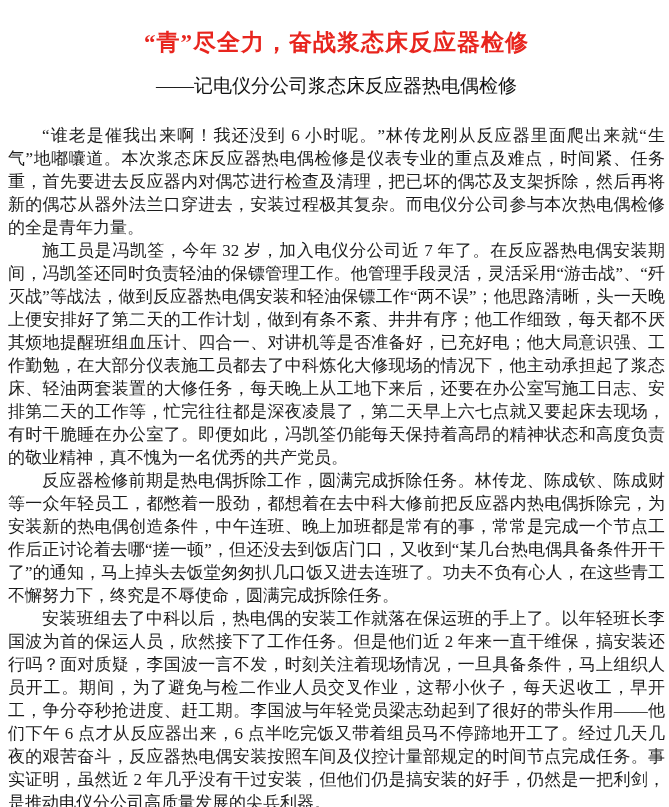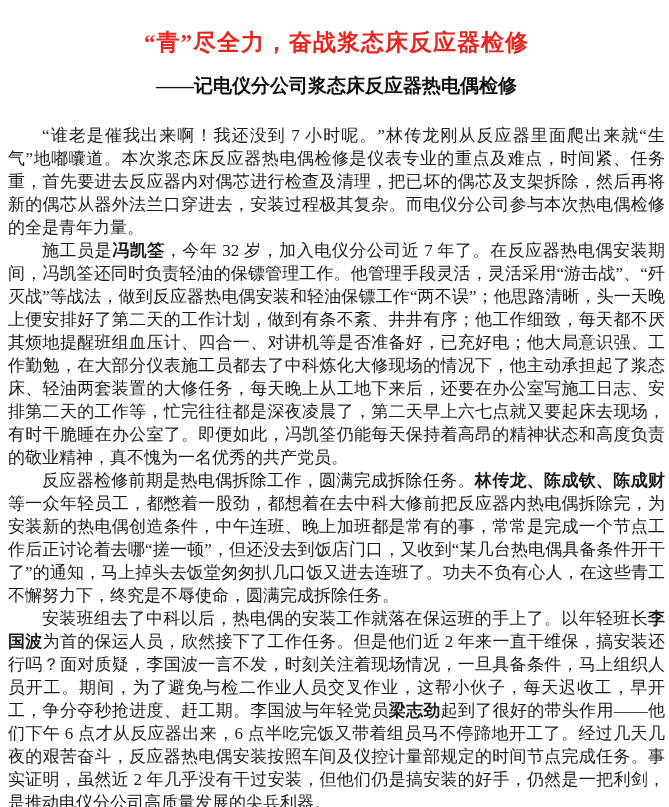--- a/index.html
+++ b/index.html
@@ -25,50 +25,50 @@
     font-size: 23px;
     line-height: 30px;
     font-weight: bold;
     letter-spacing: 1px;
   }
   h2.subtitle {
     margin: 15px 0 0 0;
     text-align: center;
     font-size: 19px;
     line-height: 26px;
-    font-weight: bold;
+    font-weight: normal;
     color: #111111;
   }
   .body-text {
     margin-top: 25px;
   }
   .body-text p {
     margin: 0;
     font-size: 17px;
     line-height: 23px;
     text-align: justify;
     text-indent: 2em;
     word-break: break-all;
   }
   .b {
-    font-weight: bold;
+    font-weight: normal;
   }
 </style>
 </head>
 <body>
 
 <div class="page">
 
   <h1 class="title" style="color: rgb(232, 37, 30);">“青”尽全力，奋战浆态床反应器检修</h1>
 
   <h2 class="subtitle">——记电仪分公司浆态床反应器热电偶检修</h2>
 
   <div class="body-text">
 
-    <p><span>“谁老是催我出来啊！我还没到 7 小时呢。”林传龙刚从反应器里面爬出来就“生气”地嘟囔道。本次浆态床反应器热电偶检修是仪表专业的重点及难点，时间紧、任务重，首先要进去反应器内对偶芯进行检查及清理，把已坏的偶芯及支架拆除，然后再将新的偶芯从器外法兰口穿进去，安装过程极其复杂。而电仪分公司参与本次热电偶检修的全是青年力量。</span></p>
+    <p><span>“谁老是催我出来啊！我还没到 6 小时呢。”林传龙刚从反应器里面爬出来就“生气”地嘟囔道。本次浆态床反应器热电偶检修是仪表专业的重点及难点，时间紧、任务重，首先要进去反应器内对偶芯进行检查及清理，把已坏的偶芯及支架拆除，然后再将新的偶芯从器外法兰口穿进去，安装过程极其复杂。而电仪分公司参与本次热电偶检修的全是青年力量。</span></p>
 
     <p><span>施工员是</span><span class="b">冯凯筌</span><span>，今年 32 岁，加入电仪分公司近 7 年了。在反应器热电偶安装期间，冯凯筌还同时负责轻油的保镖管理工作。他管理手段灵活，灵活采用“游击战”、“歼灭战”等战法，做到反应器热电偶安装和轻油保镖工作“两不误”；他思路清晰，头一天晚上便安排好了第二天的工作计划，做到有条不紊、井井有序；他工作细致，每天都不厌其烦地提醒班组血压计、四合一、对讲机等是否准备好，已充好电；他大局意识强、工作勤勉，在大部分仪表施工员都去了中科炼化大修现场的情况下，他主动承担起了浆态床、轻油两套装置的大修任务，每天晚上从工地下来后，还要在办公室写施工日志、安排第二天的工作等，忙完往往都是深夜凌晨了，第二天早上六七点就又要起床去现场，有时干脆睡在办公室了。即便如此，冯凯筌仍能每天保持着高昂的精神状态和高度负责的敬业精神，真不愧为一名优秀的共产党员。</span></p>
 
     <p><span>反应器检修前期是热电偶拆除工作，圆满完成拆除任务。</span><span class="b">林传龙、陈成钦、陈成财</span><span>等一众年轻员工，都憋着一股劲，都想着在去中科大修前把反应器内热电偶拆除完，为安装新的热电偶创造条件，中午连班、晚上加班都是常有的事，常常是完成一个节点工作后正讨论着去哪“搓一顿”，但还没去到饭店门口，又收到“某几台热电偶具备条件开干了”的通知，马上掉头去饭堂匆匆扒几口饭又进去连班了。功夫不负有心人，在这些青工不懈努力下，终究是不辱使命，圆满完成拆除任务。</span></p>
 
     <p><span>安装班组去了中科以后，热电偶的安装工作就落在保运班的手上了。以年轻班长</span><span class="b">李国波</span><span>为首的保运人员，欣然接下了工作任务。但是他们近 2 年来一直干维保，搞安装还行吗？面对质疑，李国波一言不发，时刻关注着现场情况，一旦具备条件，马上组织人员开工。期间，为了避免与检二作业人员交叉作业，这帮小伙子，每天迟收工，早开工，争分夺秒抢进度、赶工期。李国波与年轻党员</span><span class="b">梁志劲</span><span>起到了很好的带头作用——他们下午 6 点才从反应器出来，6 点半吃完饭又带着组员马不停蹄地开工了。经过几天几夜的艰苦奋斗，反应器热电偶安装按照车间及仪控计量部规定的时间节点完成任务。事实证明，虽然近 2 年几乎没有干过安装，但他们仍是搞安装的好手，仍然是一把利剑，是推动电仪分公司高质量发展的尖兵利器。</span></p>
 
     <p></p>
 
   </div>

